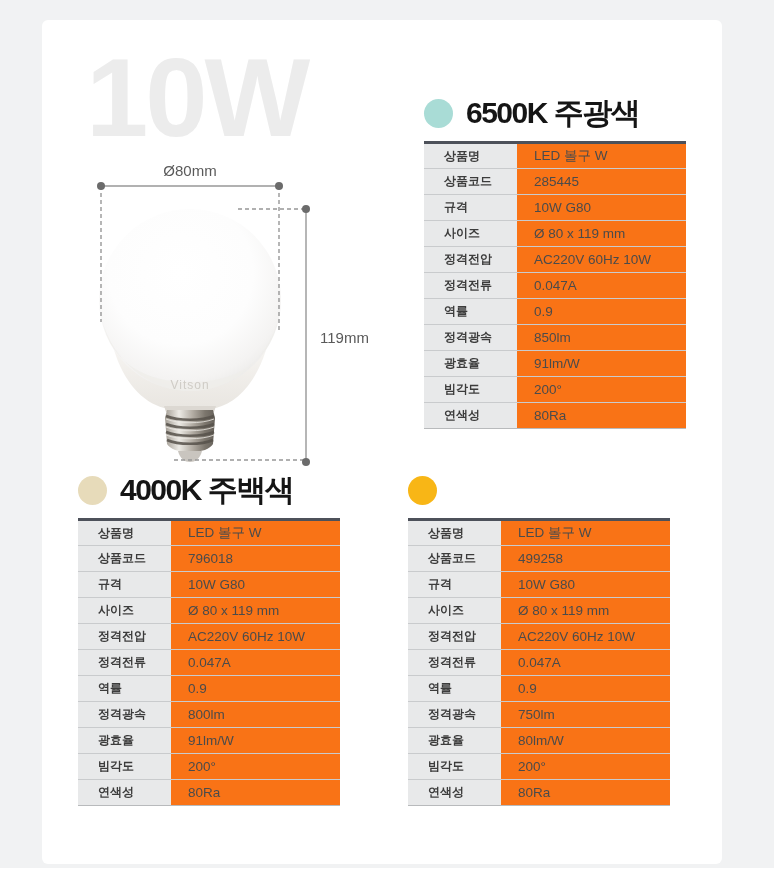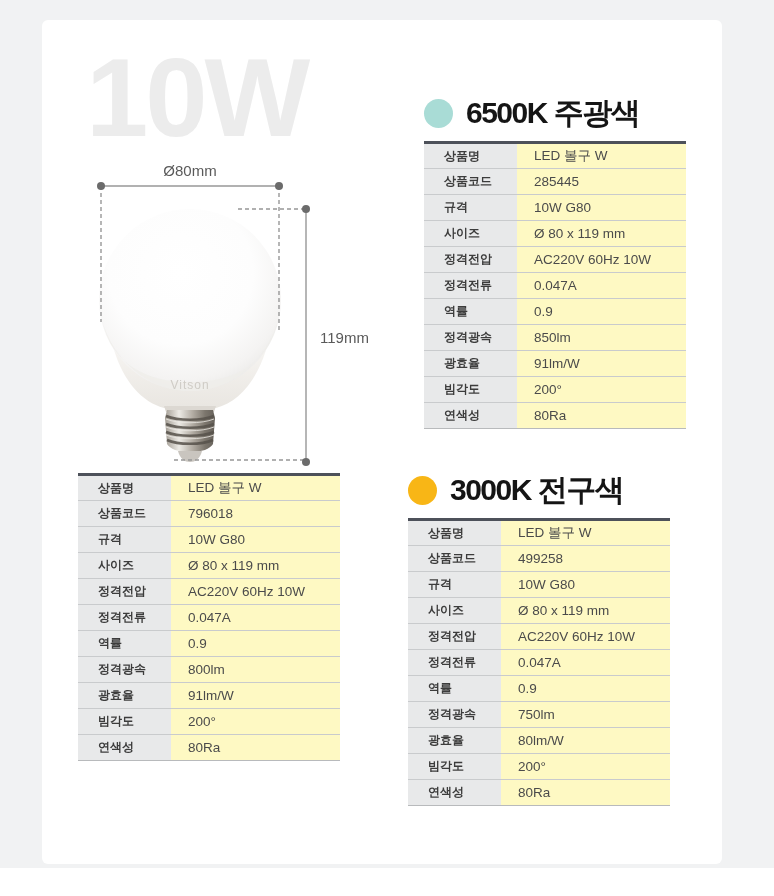--- a/index.html
+++ b/index.html
@@ -15,21 +15,21 @@
   .spec-block.b6500 { left:382px; top:76px; }
   .spec-block.b4000 { left:36px;  top:453px; }
   .spec-block.b3000 { left:366px; top:453px; }
 
   .spec-header { display:flex; align-items:center; height:34px; margin-bottom:11px; }
   .temp-circle { width:29px; height:29px; border-radius:50%; flex:0 0 29px; }
   .spec-title { font-size:30px; font-weight:800; color:#151515; letter-spacing:-1.5px; margin-left:13px; white-space:nowrap; }
 
   table.spec-table { width:262px; border-collapse:collapse; border-top:3px solid #4d515a; table-layout:fixed; }
   table.spec-table th { width:93px; background:#e8e9ea; text-align:left; font-size:12px; font-weight:bold; color:#3c3c3c; padding:0 0 0 20px; height:26px; border-bottom:1px solid #c9cbcd; }
-  table.spec-table td { font-size:13.5px; color:#4b4b4b; padding:0 0 0 17px; height:26px; border-bottom:1px solid #c9cbcd; background:#fef9c3; }
+  table.spec-table td { font-size:13.5px; color:#4b4b4b; padding:0 0 0 17px; height:26px; border-bottom:1px solid #c9cbcd; background:#f97316; }
   table.spec-table tr:last-child th, table.spec-table tr:last-child td { border-bottom:1px solid #b8babc; }
 
   .dim-label { fill:#5a5a5a; font-size:15px; font-family:"Liberation Sans","DejaVu Sans",sans-serif; }
   .brand-text { fill:#cfccc6; font-size:12px; letter-spacing:1px; font-family:"Liberation Sans","DejaVu Sans",sans-serif; }
 </style>
 </head>
 <body>
 
 <div class="page-bg"></div>
 
@@ -146,20 +146,24 @@
           </tr>
           <tr>
             <th>연색성</th>
             <td>80Ra</td>
           </tr>
         </tbody>
       </table>
   </div>
 
   <div class="spec-block b4000">
+    <div class="spec-header">
+      <span class="temp-circle" style="background: rgb(231, 219, 186);"></span>
+      <span class="spec-title">4000K 주백색</span>
+    </div>
     <table class="spec-table">
         <tbody>
           <tr>
             <th>상품명</th>
             <td>LED 볼구 W</td>
           </tr>
           <tr>
             <th>상품코드</th>
             <td>796018</td>
           </tr>
@@ -199,21 +203,20 @@
             <th>연색성</th>
             <td>80Ra</td>
           </tr>
         </tbody>
       </table>
   </div>
 
   <div class="spec-block b3000">
     <div class="spec-header">
       <span class="temp-circle" style="background: rgb(248, 182, 22);"></span>
-      <span class="spec-title">3000K 전구색</span>
     </div>
     <table class="spec-table">
         <tbody>
           <tr>
             <th>상품명</th>
             <td>LED 볼구 W</td>
           </tr>
           <tr>
             <th>상품코드</th>
             <td>499258</td>

